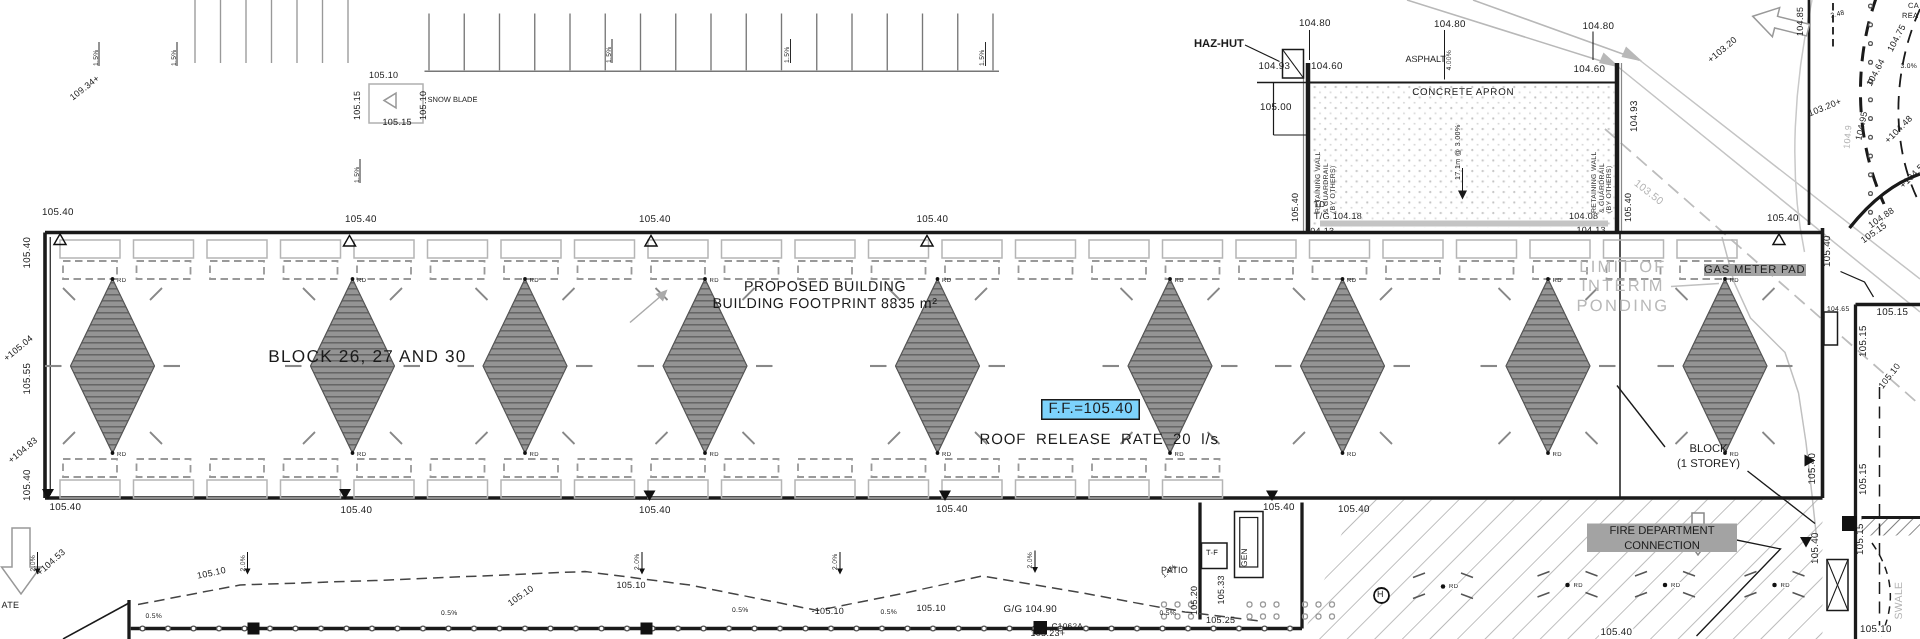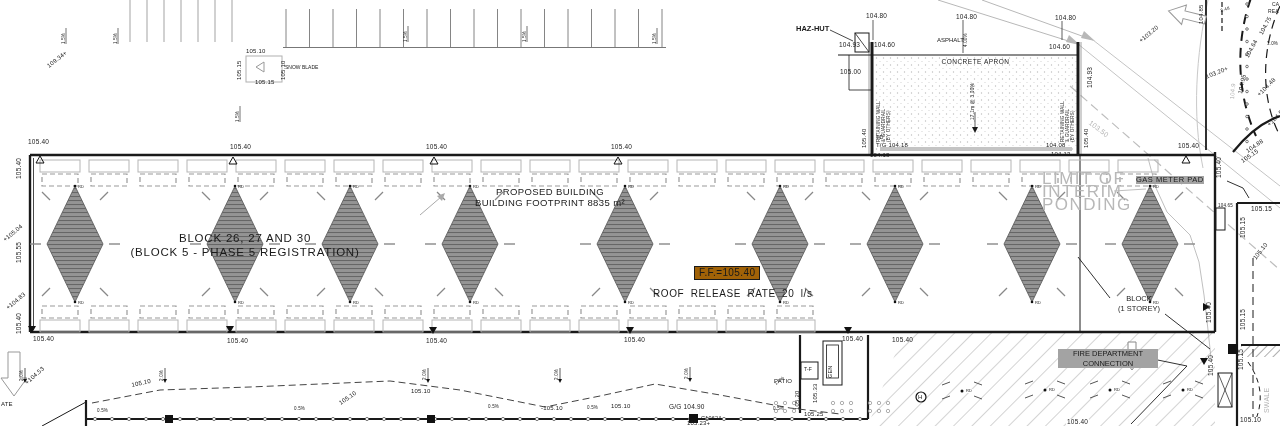--- a/index.html
+++ b/index.html
@@ -8,21 +8,21 @@
   #labels{position:absolute;left:0;top:0;width:1280px;height:426px;pointer-events:none;}
   .lb{position:absolute;white-space:nowrap;line-height:1;color:#1a1a1a;transform-origin:0 0;letter-spacing:.2px;font-family:"Liberation Sans",sans-serif;}
   .lb.g{color:#b4b4b4;}
   .lb.bg{background:#fff;padding:0 1px;}
   .txt{position:absolute;color:#1a1a1a;white-space:nowrap;line-height:1;font-family:"Liberation Sans",sans-serif;}
   .center{text-align:center;}
   .graytxt{color:#b8b8b8;}
   .whitebg{background:#a3a3a3;}
   .rotwall{position:absolute;transform:rotate(-90deg);transform-origin:0 0;color:#333;}
   .rotwall div{font-size:4.6px;line-height:5.2px;white-space:nowrap;letter-spacing:.2px;}
-  #ff-box{border:1.2px solid #1a1a1a;padding:1px 4px;background:#a16207;font-size:10px;letter-spacing:.4px;}
+  #ff-box{border:1.2px solid #1a1a1a;padding:1px 4px;background:#7dd3fc;font-size:10px;letter-spacing:.4px;}
 </style>
 </head>
 <body>
 
 <div id="plan-wrap">
 
 <svg id="linework" width="1280" height="426" viewBox="0 0 1280 426">
   <defs>
     <pattern id="stip" width="7" height="7" patternUnits="userSpaceOnUse">
       <circle cx="1.5" cy="2" r="0.7" fill="#bdbdbd"></circle>
@@ -617,28 +617,27 @@
       <span class="lb bg" style="left: 1186px; top: 388px; font-size: 4px;">RD</span>
     </div>
 
 <div class="txt center" style="left:440px;top:186px;width:220px;font-size:9.5px;line-height:11px;letter-spacing:.4px;">
   <div>PROPOSED BUILDING</div>
   <div>BUILDING FOOTPRINT 8835 m²</div>
 </div>
 
 <div class="txt center" style="left:120px;top:231px;width:250px;font-size:11.5px;line-height:14px;letter-spacing:.8px;">
   <div>BLOCK 26, 27 AND 30</div>
-  <div>(BLOCK 5 - PHASE 5 REGISTRATION)</div>
 </div>
 
 <div class="txt" id="ff-box" style="left:694px;top:266px;">F.F.=105.40</div>
 
 <div class="txt" style="left:653px;top:289px;font-size:10px;letter-spacing:.6px;word-spacing:3px;">ROOF RELEASE RATE 20 l/s</div>
 
-<div class="txt center graytxt" style="left:1042px;top:172px;width:80px;font-size:17px;line-height:13px;letter-spacing:1.5px;">
+<div class="txt center graytxt" style="left:1042px;top:172px;width:80px;font-size:11px;line-height:13px;letter-spacing:1.5px;">
   <div>LIMIT OF</div>
   <div>INTERIM</div>
   <div>PONDING</div>
 </div>
 
 <div class="txt whitebg" style="left:1136px;top:176px;font-size:7.5px;letter-spacing:.5px;">GAS METER PAD</div>
 
 <div class="txt center" style="left:1103px;top:294px;width:72px;font-size:7.5px;line-height:9.5px;">
   <div>BLOCK</div>
   <div>(1 STOREY)</div>

